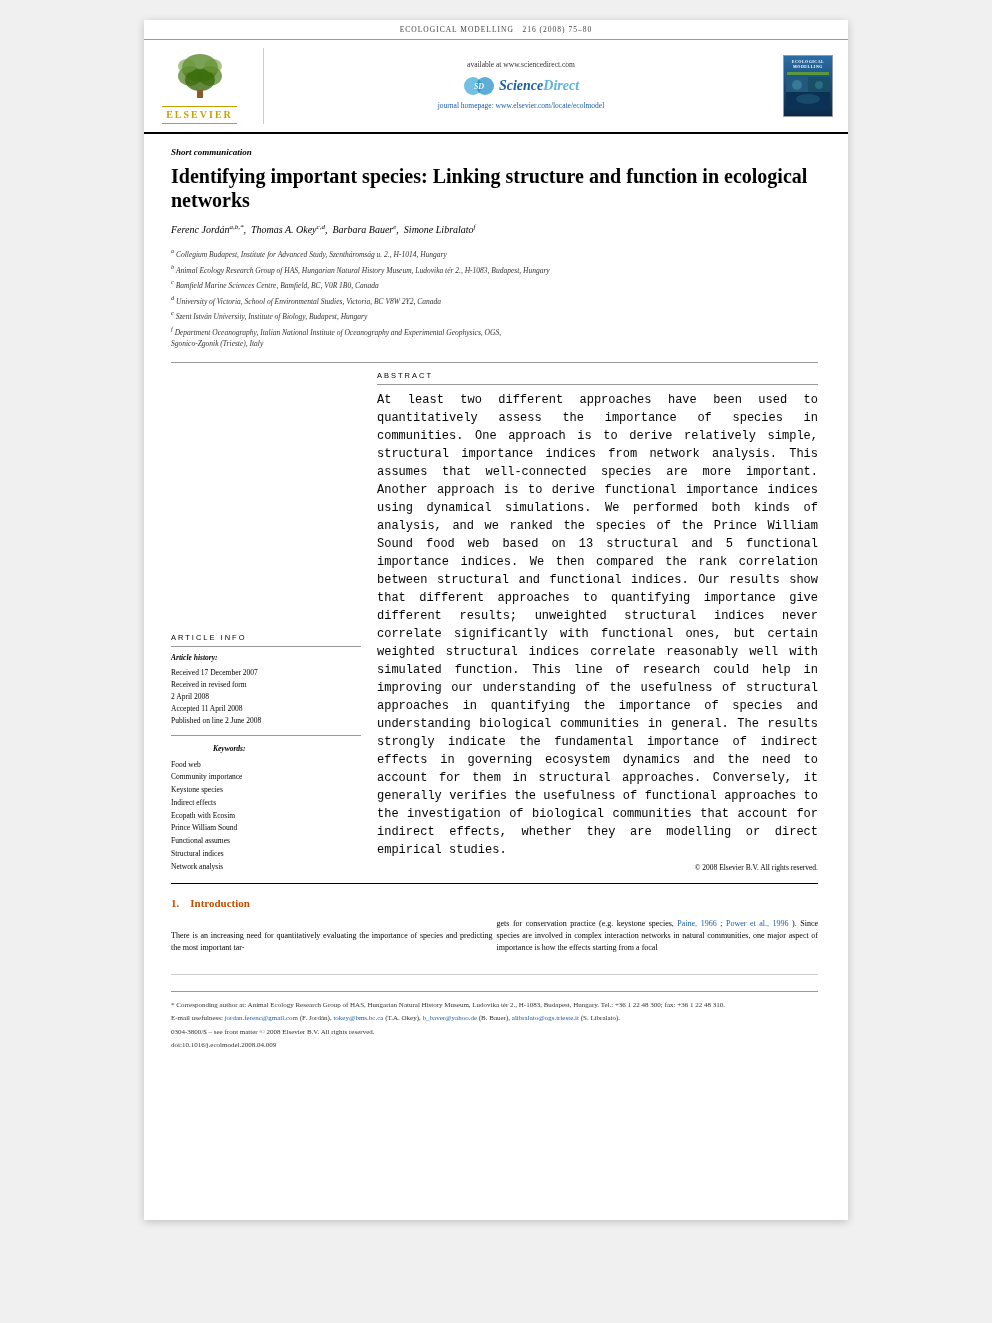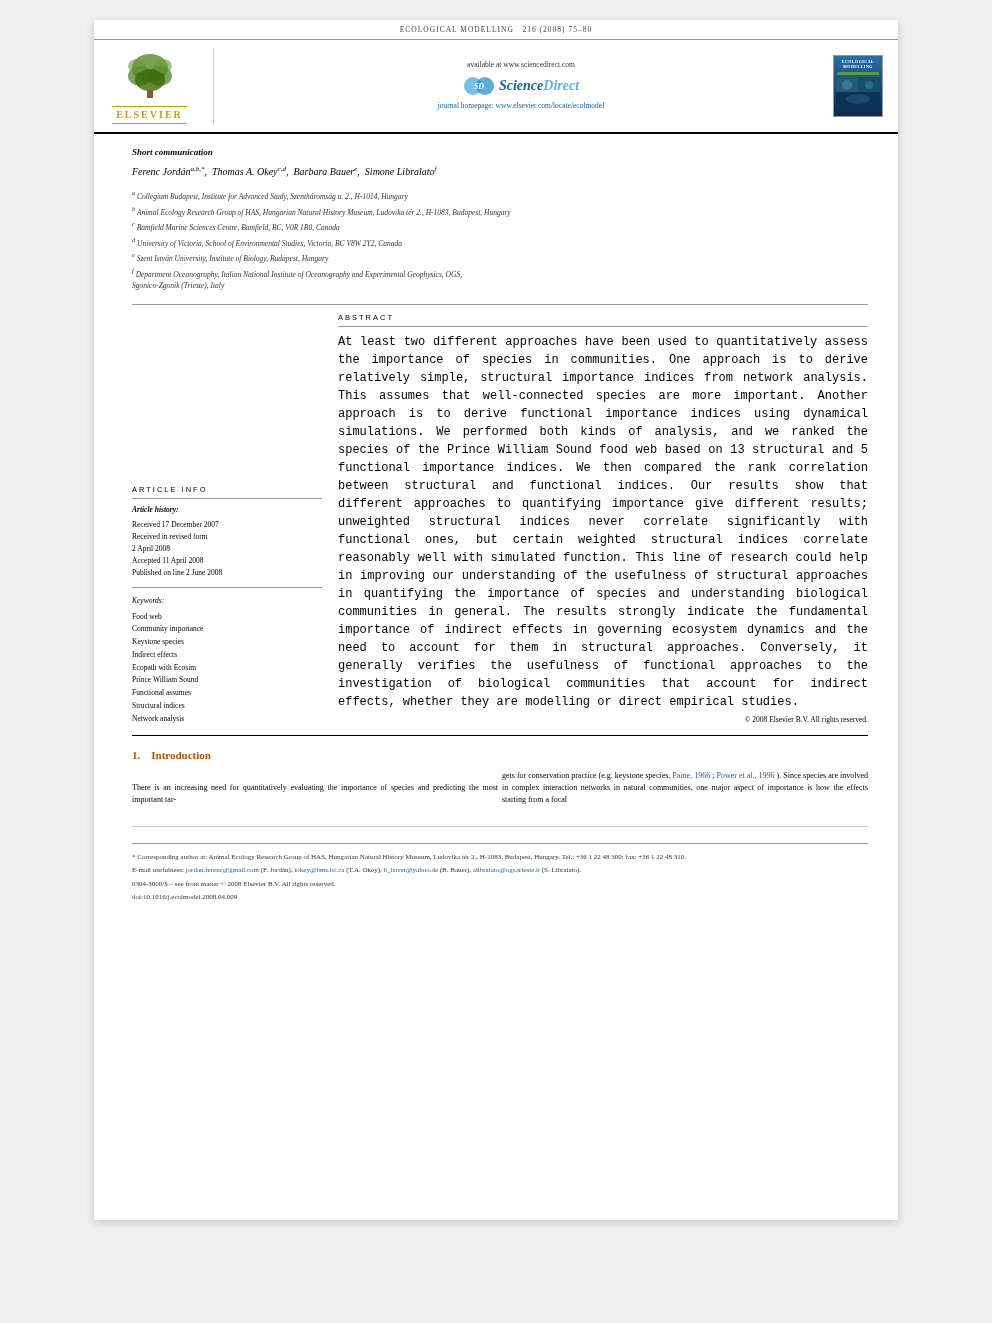--- a/index.html
+++ b/index.html
@@ -5,21 +5,21 @@
     * { margin: 0; padding: 0; box-sizing: border-box; }
     body {
       background: #f0f0f0;
       font-family: 'Times New Roman', Times, serif;
       display: flex;
       justify-content: center;
       padding: 20px;
     }
     .page {
       background: #fff;
-      width: 804px;
+      width: 704px;
       min-height: 1200px;
       padding: 0;
       box-shadow: 0 2px 8px rgba(0,0,0,0.2);
       font-size: 9px;
       line-height: 1.4;
       color: #000;
     }
     
     .journal-top {
       text-align: center;
@@ -102,21 +102,21 @@
       font-weight: bold;
     }
     .cover-green-bar {
       width: 100%;
       height: 3px;
       background: #5a9a3a;
       margin: 2px 0;
     }
     
     .main-content {
-      padding: 12px 30px 12px 38px;
+      padding: 12px 30px 12px 27px;
     }
     .section-label {
       font-style: italic;
       font-size: 9px;
       font-weight: bold;
       margin-bottom: 6px;
     }
     .article-title {
       font-size: 20px;
       font-weight: bold;
@@ -172,22 +172,23 @@
       margin-bottom: 4px;
     }
     .article-dates {
       font-size: 7.5px;
       margin-bottom: 8px;
       line-height: 1.6;
     }
     .keywords-label {
       font-size: 7.5px;
       font-style: italic;
-      font-weight: normal;
+      font-weight: bold;
       margin-bottom: 4px;
+      margin-left: 42px;
     }
     .keywords-list {
       font-size: 7.5px;
       line-height: 1.7;
     }
     .abstract-text {
       font-size: 12px;
       line-height: 1.5;
       text-align: justify;
       font-family: Liberation Mono, monospace;
@@ -296,20 +297,21 @@
           <ellipse cx="22" cy="22" rx="12" ry="5" fill="#2a7090" opacity="0.4"></ellipse>
         </svg>
       </div>
     </div>
   </div>
 
   <div class="main-content">
 
     <div class="section-label">Short communication</div>
 
+    <div class="article-title">Identifying important species: Linking structure and function in ecological networks</div>
 
     <div class="authors">
       <span><em>Ferenc Jordán</em><sup>a,b,*</sup>,&nbsp;</span>
       <span><em>Thomas A. Okey</em><sup>c,d</sup>,&nbsp;</span>
       <span><em>Barbara Bauer</em><sup>e</sup>,&nbsp;</span>
       <span><em>Simone Libralato</em><sup>f</sup></span>
     </div>
 
     <div class="affiliations">
       <p><sup>a</sup> <em>Collegium Budapest, Institute for Advanced Study, Szentháromság u. 2., H-1014, Hungary</em></p>

